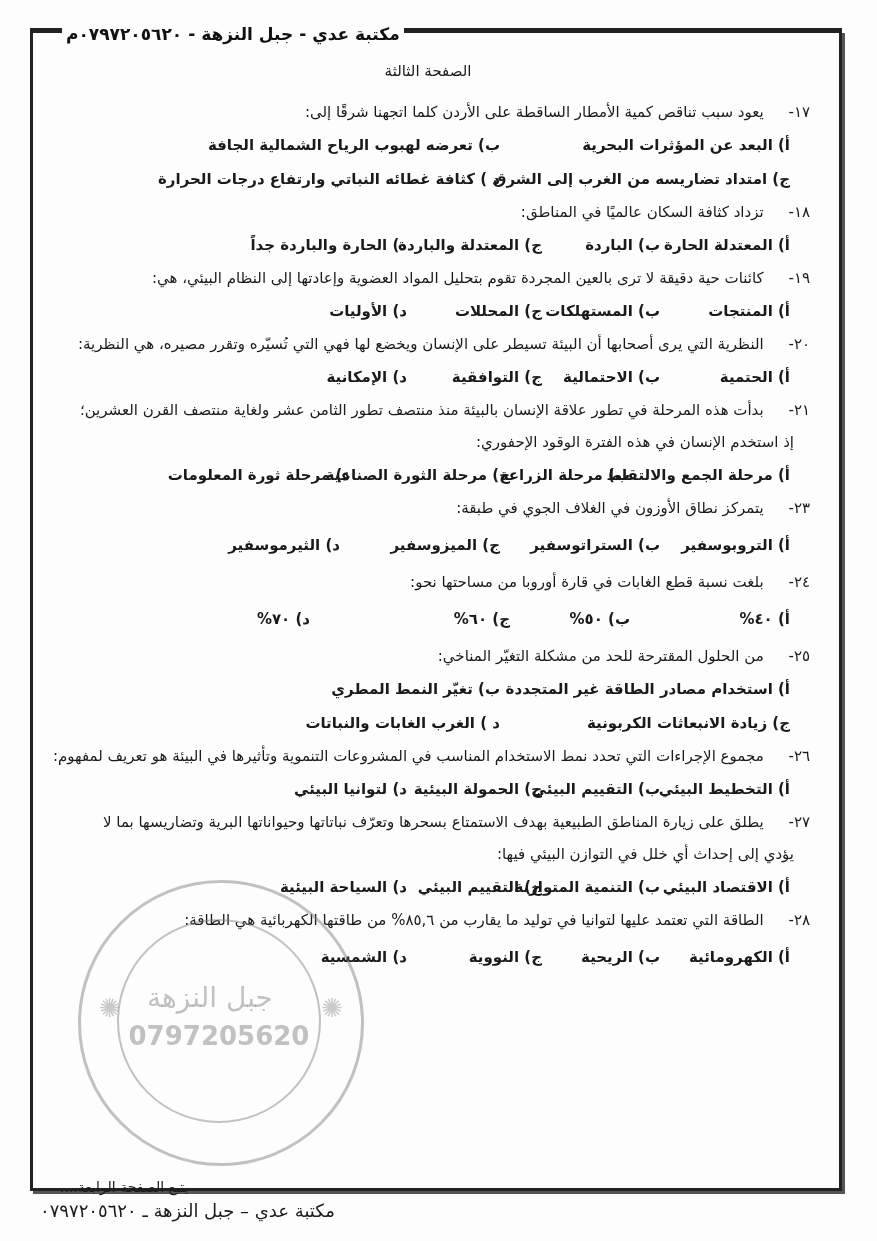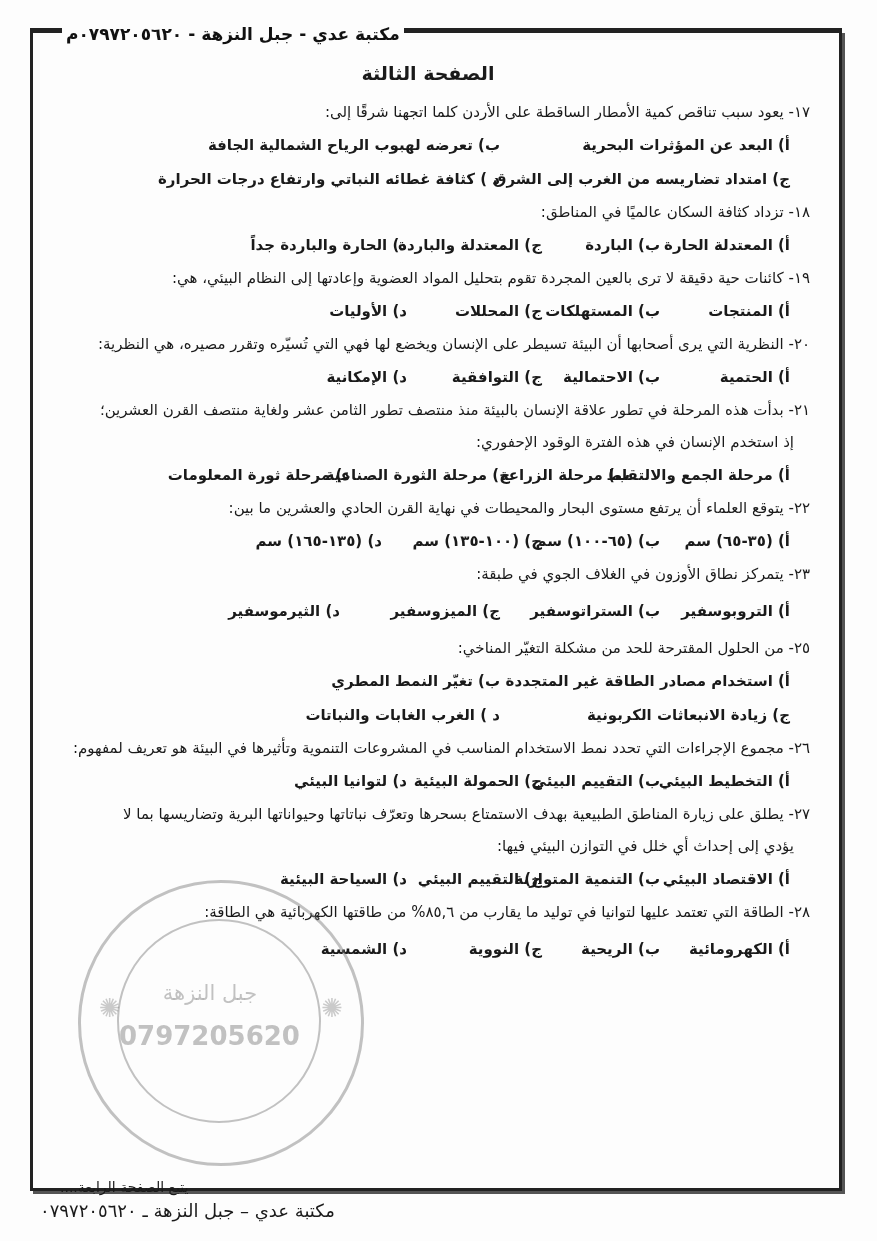--- a/index.html
+++ b/index.html
@@ -3,37 +3,37 @@
 <meta charset="utf-8">
 <style>
   html,body{margin:0;padding:0;background:#ffffff;}
   body{width:877px;height:1241px;position:relative;overflow:hidden;font-family:"DejaVu Sans","Liberation Sans",sans-serif;color:#1a1a1a;}
   .page{position:absolute;left:0;top:0;width:877px;height:1241px;background:#fdfdfd;padding-left:16px;}
   .header-strip{position:absolute;top:18px;left:30px;width:820px;height:22px;}
   .header-text{position:absolute;left:32px;top:6px;font-weight:bold;font-size:17px;direction:rtl;letter-spacing:0px;color:#111;white-space:nowrap;}
   .frame{position:absolute;left:30px;top:30px;width:806px;height:1155px;border:3px solid #222;border-top-width:3px;box-shadow:3px 3px 0 #555;}
   .frame-topline{position:absolute;left:30px;top:28px;width:812px;height:3px;background:#222;}
   .content{position:absolute;left:38px;top:52px;width:780px;direction:rtl;text-align:right;font-family:"DejaVu Sans",sans-serif;}
-  .title{text-align:center;font-weight:bold;font-size:19px;margin:10px 0 10px 0;height:24px;}
+  .title{text-align:center;font-weight:normal;font-size:15px;margin:10px 0 10px 0;height:24px;}
   .q{font-size:15px;line-height:22px;margin:0;padding:5px 8px 5px 0;}
-  .q .num{margin-left:0;}
+  .q .num{margin-left:20px;}
   .q.sub{padding-right:24px;}
   .opts{display:flex;flex-direction:row;flex-wrap:wrap;font-size:15px;line-height:22px;padding:6px 28px 6px 0;}
   .opts.four .opt{width:135px;}
   .opts.four .opt:nth-child(1){width:130px;}
   .opts.four .opt:nth-child(2){width:118px;}
   .opts.two .opt{width:290px;}
   .opts.two .opt:nth-child(even){width:320px;}
   .opt{white-space:nowrap;font-weight:bold;}
   .footer-note{position:absolute;left:60px;top:1179px;font-weight:normal;font-size:14px;direction:rtl;}
   .footer{position:absolute;left:40px;top:1200px;font-weight:normal;font-size:18px;direction:rtl;white-space:nowrap;}
   .stamp{position:absolute;left:78px;top:880px;width:280px;height:280px;border-radius:50%;border:3px solid rgba(120,120,120,0.45);pointer-events:none;}
   .stamp-inner{position:absolute;left:36px;top:36px;width:200px;height:200px;border-radius:50%;border:2px solid rgba(120,120,120,0.45);}
-  .stamp-name{position:absolute;left:0;right:18px;top:60px;text-align:center;font-size:21px;color:rgba(120,120,120,0.45);direction:rtl;}
-  .stamp-phone{position:absolute;left:0;right:0;top:100px;font-size:26px;font-weight:bold;color:rgba(120,120,120,0.45);}
+  .stamp-name{position:absolute;left:0;right:18px;top:60px;text-align:center;font-size:28px;color:rgba(120,120,120,0.45);direction:rtl;}
+  .stamp-phone{position:absolute;left:0;right:0;top:100px;text-align:center;font-size:26px;font-weight:bold;color:rgba(120,120,120,0.45);}
   .stamp-star{position:absolute;font-size:26px;color:rgba(140,140,140,0.45);}
 </style>
 </head>
 <body>
 
 <div class="page">
 
   <div class="frame-topline"></div>
   <div class="frame"></div>
 
@@ -90,40 +90,40 @@
       <p class="q"><span class="num">٢١-</span> <span>بدأت هذه المرحلة في تطور علاقة الإنسان بالبيئة منذ منتصف تطور الثامن عشر ولغاية منتصف القرن العشرين؛</span></p>
       <p class="q sub">إذ استخدم الإنسان في هذه الفترة الوقود الإحفوري:</p>
       <div class="opts four">
         <span class="opt" style="width:160px">أ) مرحلة الجمع والالتقاط</span>
         <span class="opt" style="width:120px">ب) مرحلة الزراعة</span>
         <span class="opt" style="width:160px">ج) مرحلة الثورة الصناعية</span>
         <span class="opt">د) مرحلة ثورة المعلومات</span>
       </div>
     </div>
 
-    <div>
-      <p class="q"><span class="num">٢٢-</span> <span>يتوقع العلماء أن يرتفع مستوى البحار والمحيطات في نهاية القرن الحادي والعشرين ما بين:</span></p>
-      <div class="opts four">
-        <span class="opt">أ) (٣٥-٦٥) سم</span>
-        <span class="opt">ب) (٦٥-١٠٠) سم</span>
-        <span class="opt" style="width:160px">ج) (١٠٠-١٣٥) سم</span>
-        <span class="opt">د) (١٣٥-١٦٥) سم</span>
-      </div>
-    </div>
 
     <div>
       <p class="q"><span class="num">٢٣-</span> <span>يتمركز نطاق الأوزون في الغلاف الجوي في طبقة:</span></p>
       <div class="opts four" style="padding-top:10px;padding-bottom:10px;">
         <span class="opt">أ) التروبوسفير</span>
         <span class="opt" style="width:160px">ب) الستراتوسفير</span>
         <span class="opt" style="width:160px">ج) الميزوسفير</span>
         <span class="opt">د) الثيرموسفير</span>
       </div>
     </div>
 
+    <div>
+      <p class="q"><span class="num">٢٤-</span> <span>بلغت نسبة قطع الغابات في قارة أوروبا من مساحتها نحو:</span></p>
+      <div class="opts four" style="padding-top:10px;padding-bottom:10px;">
+        <span class="opt" style="width:160px">أ) ٤٠%</span>
+        <span class="opt" style="width:120px">ب) ٥٠%</span>
+        <span class="opt" style="width:200px">ج) ٦٠%</span>
+        <span class="opt">د) ٧٠%</span>
+      </div>
+    </div>
 
     <div>
       <p class="q"><span class="num">٢٥-</span> <span>من الحلول المقترحة للحد من مشكلة التغيّر المناخي:</span></p>
       <div class="opts two">
         <span class="opt">أ) استخدام مصادر الطاقة غير المتجددة</span>
         <span class="opt">ب) تغيّر النمط المطري</span>
       </div>
       <div class="opts two">
         <span class="opt">ج) زيادة الانبعاثات الكربونية</span>
         <span class="opt">د ) الغرب الغابات والنباتات</span>

